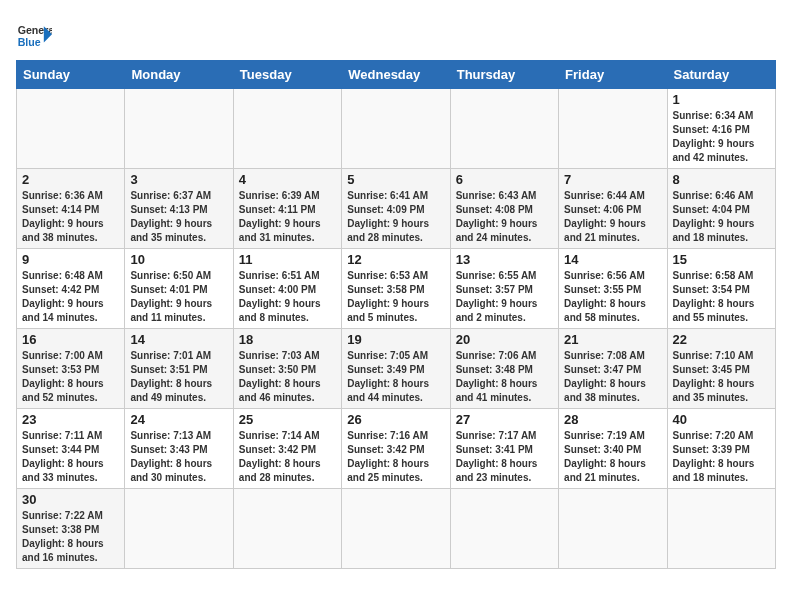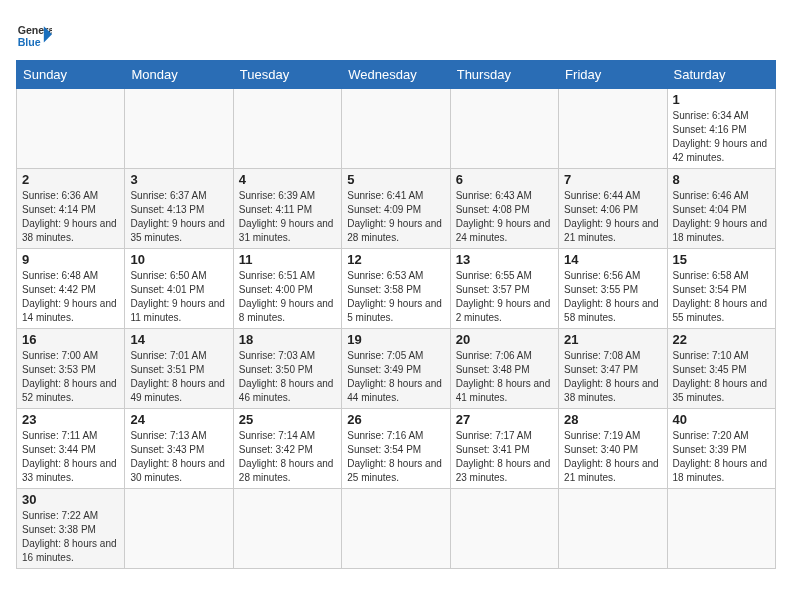--- a/index.html
+++ b/index.html
@@ -40,21 +40,21 @@
     }
     .calendar {
       width: 100%;
       border-collapse: collapse;
       border: 1px solid #ccc;
     }
     .calendar th {
       background: #2a6db5;
       color: #fff;
       font-size: 13px;
-      font-weight: normal;
+      font-weight: bold;
       text-align: left;
       padding: 6px 6px;
       border: 1px solid #2a6db5;
     }
     .calendar td {
       vertical-align: top;
       border: 1px solid #ccc;
       padding: 3px 5px;
       width: calc(100% / 7);
       min-height: 80px;
@@ -70,20 +70,21 @@
       font-size: 13px;
       font-weight: bold;
       color: #222;
       display: block;
       margin-bottom: 2px;
     }
     .day-info {
       font-size: 10px;
       color: #333;
       line-height: 1.4;
+      font-weight: bold;
     }
     .empty-cell {
       background: #f9f9f9 !important;
     }
   </style>
 </head>
 <body>
 
 <div class="header">
   <div class="logo">
@@ -298,21 +299,21 @@
         <td>
           <span class="day-number">25</span>
           <div class="day-info">Sunrise: 7:14 AM
 Sunset: 3:42 PM
 Daylight: 8 hours
 and 28 minutes.</div>
         </td>
         <td>
           <span class="day-number">26</span>
           <div class="day-info">Sunrise: 7:16 AM
-Sunset: 3:54 PM
+Sunset: 3:42 PM
 Daylight: 8 hours
 and 25 minutes.</div>
         </td>
         <td>
           <span class="day-number">27</span>
           <div class="day-info">Sunrise: 7:17 AM
 Sunset: 3:41 PM
 Daylight: 8 hours
 and 23 minutes.</div>
         </td>

